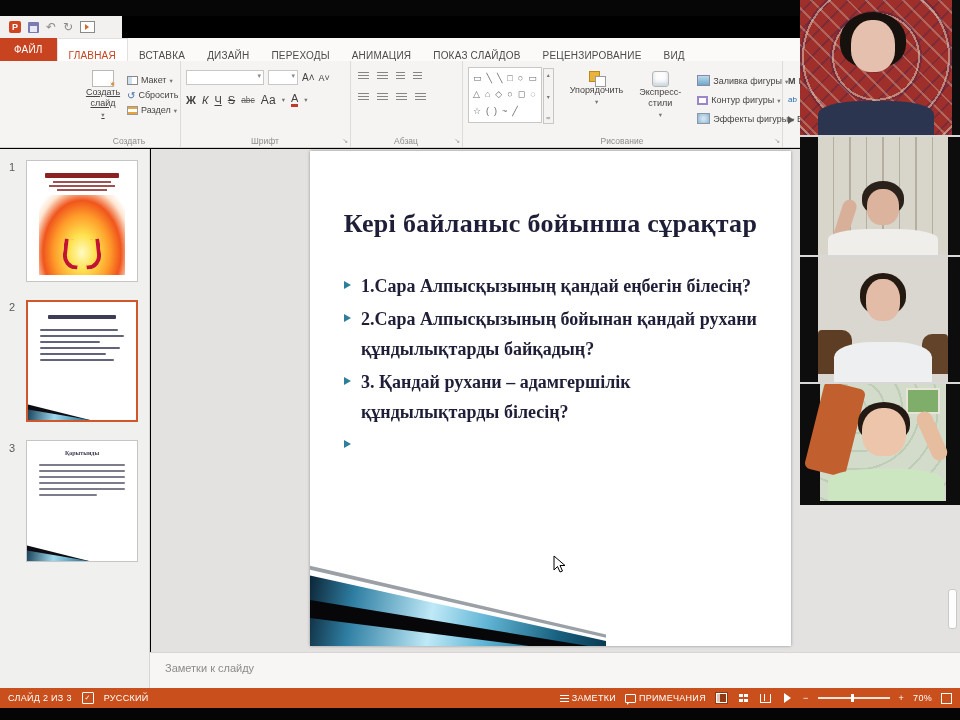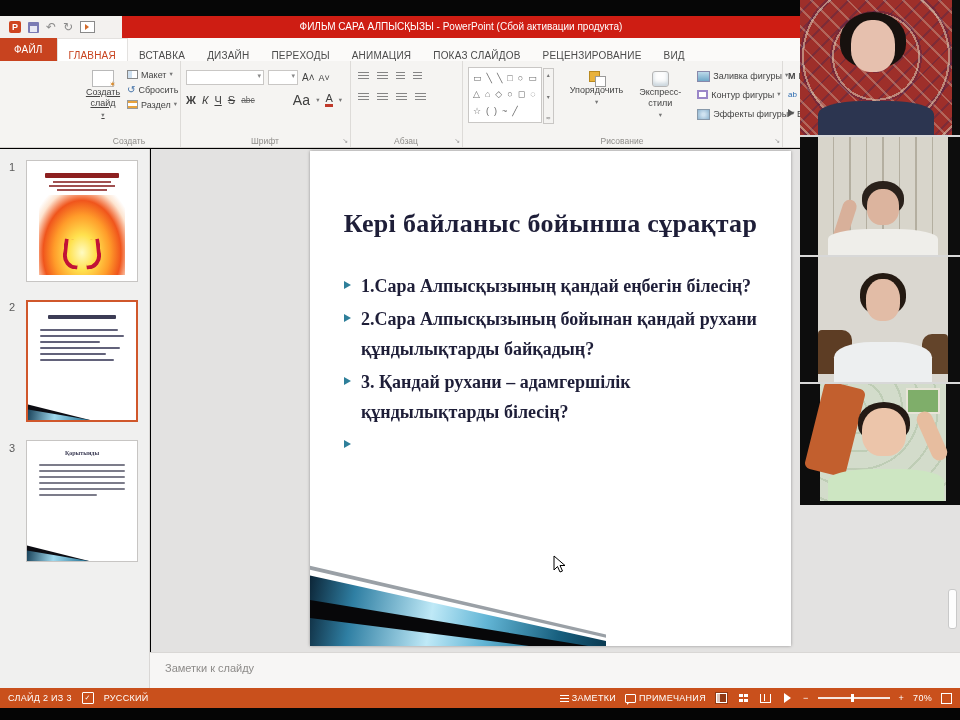--- a/index.html
+++ b/index.html
@@ -34,21 +34,21 @@
   .rtab.active{background:#fff;color:#c8431f;border:1px solid #e3e1df;border-bottom:none;line-height:21px;}
 
   
   .ribbon{top:61px;left:0;width:960px;height:87px;background:#f5f4f2;border-bottom:1px solid #d5d2cf;box-sizing:border-box;}
   .rgroup{position:absolute;top:0;bottom:0;border-right:1px solid #dddbd8;}
   .glabel{position:absolute;bottom:1px;left:0;right:0;text-align:center;font-size:8.5px;color:#8e8c89;white-space:nowrap;}
   .dlg{position:absolute;bottom:2px;right:2px;font-size:7px;color:#9a9a9a;}
   .bigbtn{display:flex;flex-direction:column;align-items:center;justify-content:flex-start;
        font-size:9px;color:#444;text-align:center;line-height:11px;}
   .caret{font-size:6.5px;color:#777;}
-  .srow{display:flex;align-items:flex-start;gap:3px;font-size:9px;color:#444;height:15px;white-space:nowrap;}
+  .srow{display:flex;align-items:flex-end;gap:3px;font-size:9px;color:#444;height:15px;white-space:nowrap;}
   .ic-clipboard{width:17px;height:22px;background:#bd9058;border-radius:2px;position:relative;margin-top:8px;}
   .ic-clipboard::before{content:"";position:absolute;left:3px;top:4px;width:10px;height:16px;background:#fff;border:1px solid #cfcfcf;box-sizing:border-box;}
   .ic-clipboard::after{content:"";position:absolute;left:5px;top:-2px;width:6px;height:3px;background:#8d8d8d;border-radius:1px;}
   .ic-cut{width:10px;height:10px;position:relative;}
   .ic-cut::before,.ic-cut::after{content:"";position:absolute;left:4px;top:0;width:1.5px;height:10px;background:#7a7a7a;}
   .ic-cut::before{transform:rotate(35deg);} .ic-cut::after{transform:rotate(-35deg);}
   .ic-copy{width:9px;height:9px;border:1px solid #8a8a8a;position:relative;background:#fff;}
   .ic-copy::after{content:"";position:absolute;left:2px;top:2px;width:9px;height:9px;border:1px solid #8a8a8a;background:#fff;}
   .ic-brush{width:0;height:0;border-top:8px solid #c79a3c;border-left:4px solid transparent;border-right:4px solid transparent;}
   .ic-newslide{width:20px;height:15px;background:#fff;border:1px solid #b9b9b9;position:relative;margin-top:9px;}
@@ -192,23 +192,20 @@
 <div class="abs top-black"></div>
 
 <div class="abs titlebar-row">
   <div class="qat">
     <span class="ic-pp">P</span>
     <span class="ic-save"></span>
     <span class="qchar">↶</span>
     <span class="qchar">↻</span>
     <span class="ic-present"></span>
   </div>
-  <div class="titlebar">
-    <span class="ttl">ФИЛЬМ САРА АЛПЫСҚЫЗЫ - PowerPoint (Сбой активации продукта)</span>
-  </div>
 </div>
 
 <div class="abs tabs-row">
   <span class="rtab file">ФАЙЛ</span>
   <span class="rtab active">ГЛАВНАЯ</span>
   <span class="rtab">ВСТАВКА</span>
   <span class="rtab">ДИЗАЙН</span>
   <span class="rtab">ПЕРЕХОДЫ</span>
   <span class="rtab">АНИМАЦИЯ</span>
   <span class="rtab">ПОКАЗ СЛАЙДОВ</span>
@@ -252,21 +249,21 @@
       <span class="combo" style="width:30px;"></span>
       <span class="ftok" style="font-size:10px;">А˄</span>
       <span class="ftok" style="font-size:9px;">А˅</span>
     </div>
     <div class="fontrow" style="margin:8px 0 0 6px;gap:6px;">
       <span class="ftok b">Ж</span>
       <span class="ftok i">К</span>
       <span class="ftok u">Ч</span>
       <span class="ftok s">S</span>
       <span class="ftok sm">abc</span>
-      <span class="ftok" style="font-size:14px;margin-left:32px;">Аа</span>
+      <span class="ftok" style="font-size:12px;">Аа</span>
         <span class="caret">▾</span>
       <span class="ftok clr">А</span>
         <span class="caret">▾</span>
     </div>
     <div class="glabel">Шрифт</div>
     <span class="dlg">↘</span>
   </div>
 
   <div class="rgroup" style="left:350px;width:112px;">
     <div class="fontrow" style="margin:11px 0 0 8px;gap:8px;">

